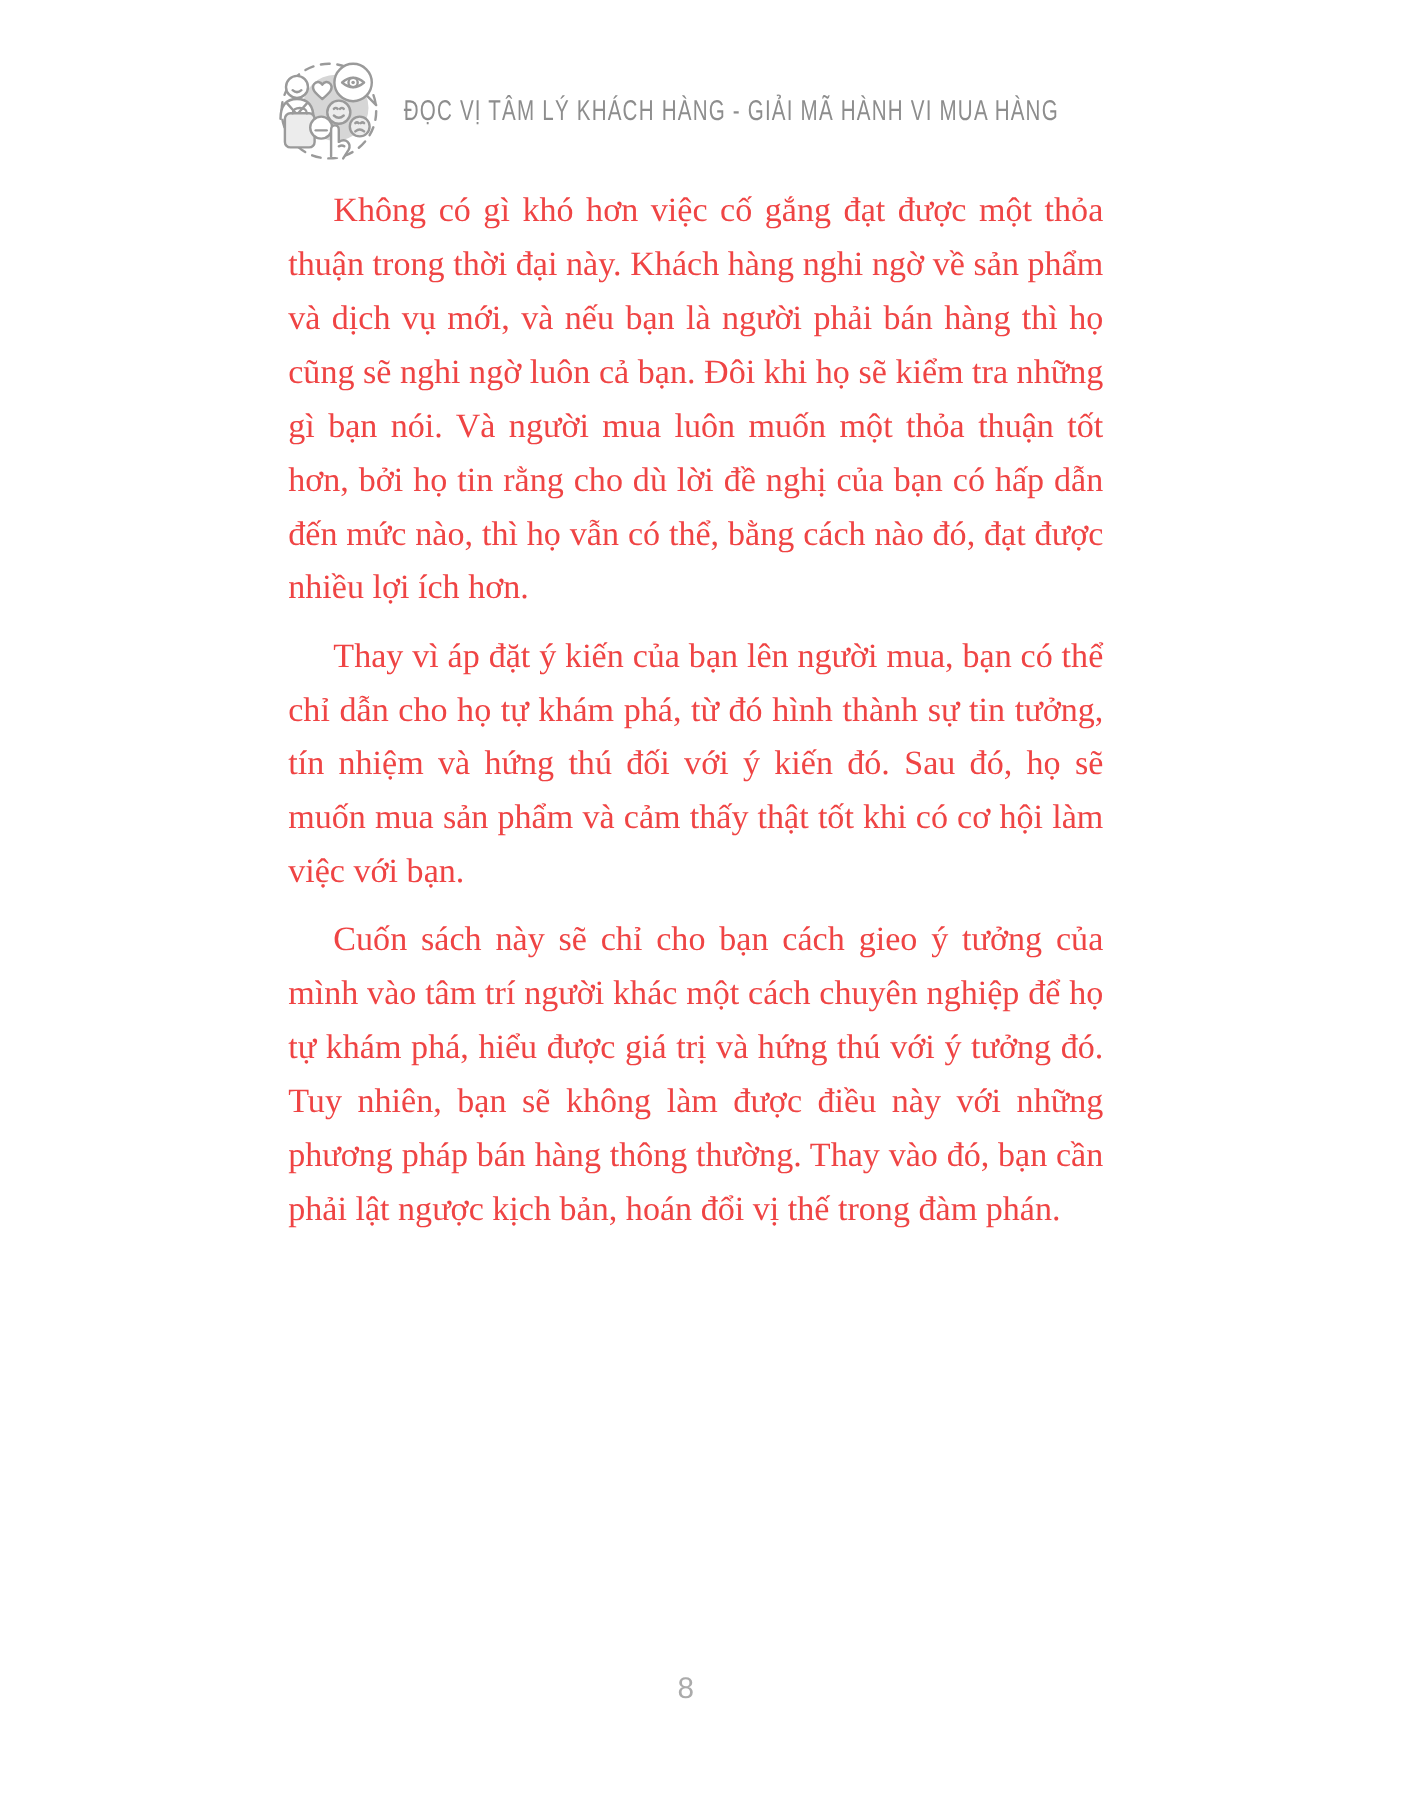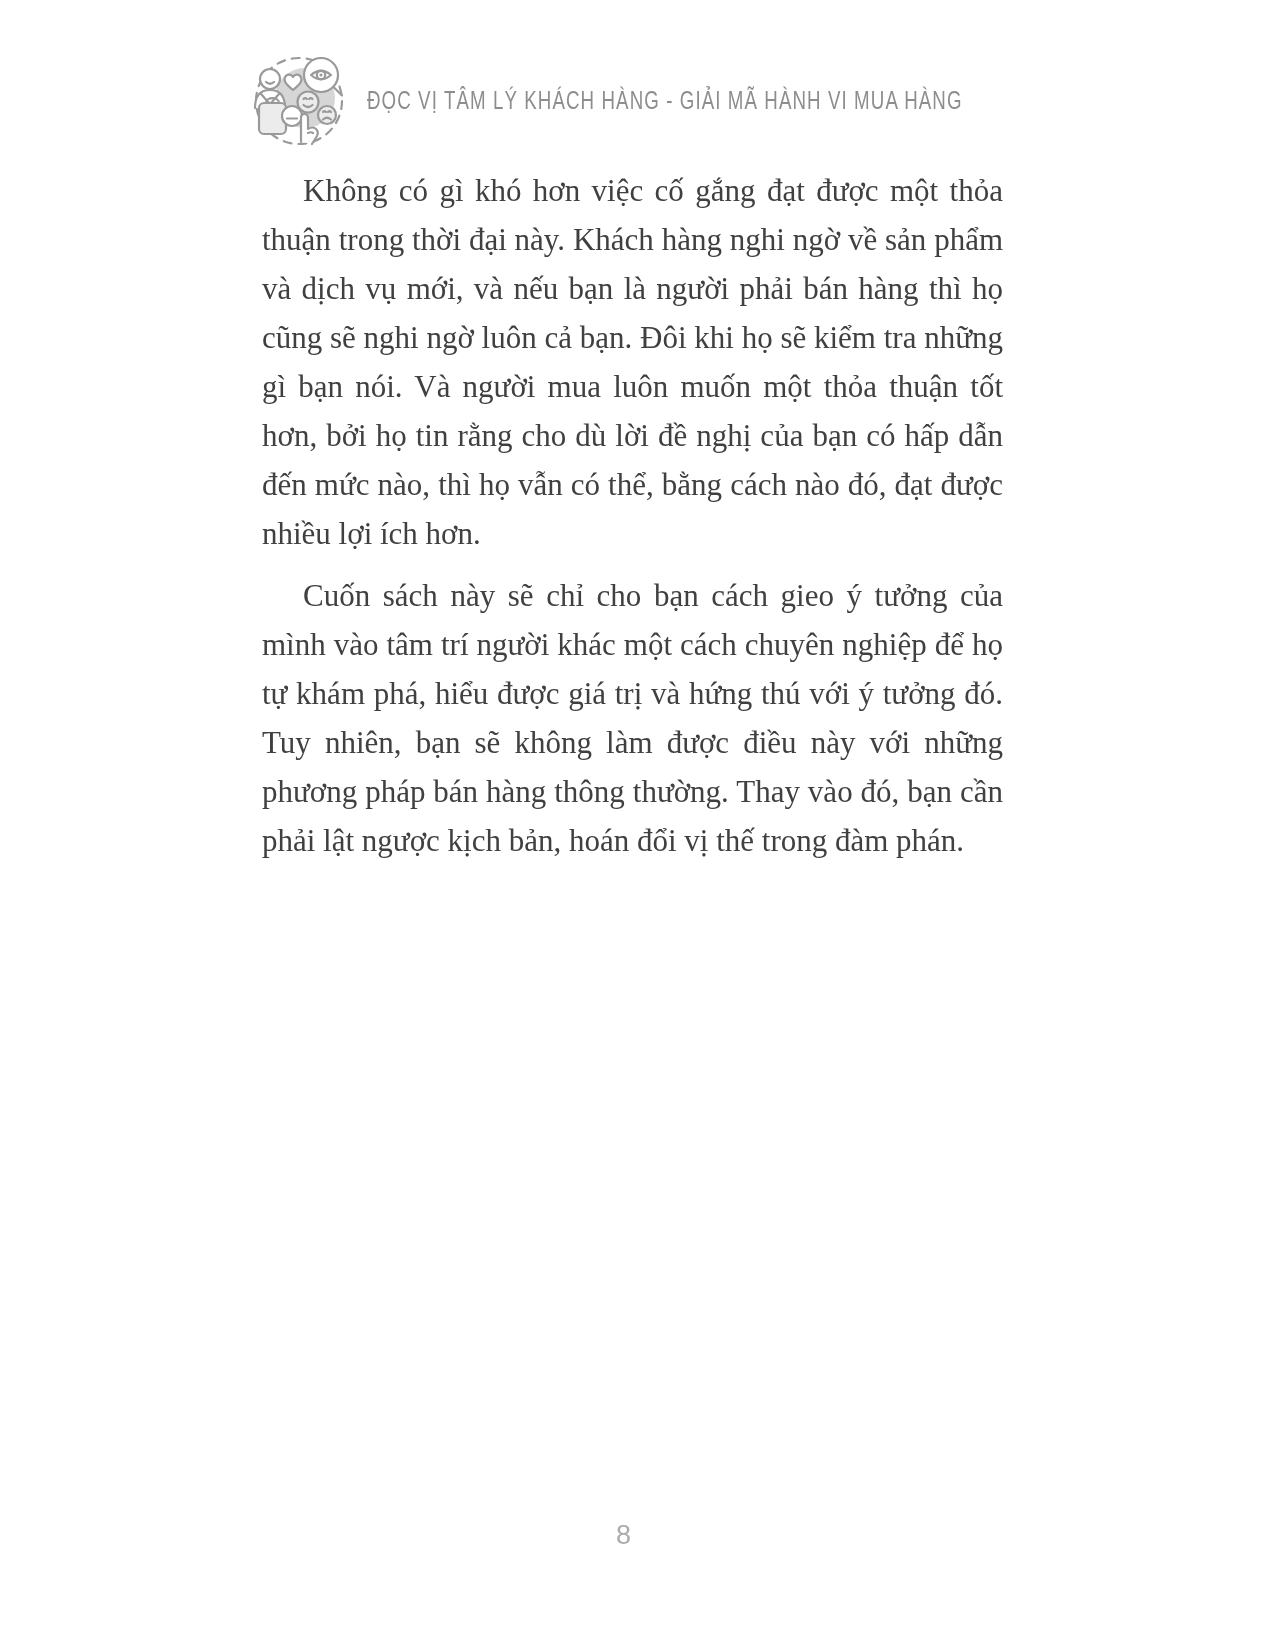--- a/index.html
+++ b/index.html
@@ -10,21 +10,21 @@
   .logo { position:absolute; left:242px; top:45px; width:114px; height:110px; }
   .header-title {
     position:absolute; left:367px; top:85px;
     font-family:"Liberation Sans","DejaVu Sans",sans-serif;
     font-size:26px; line-height:30px; font-weight:400;
     letter-spacing:1.5px; color:#8d8d8d; white-space:nowrap;
     transform:scaleX(0.72); transform-origin:0 50%;
   }
   .body-text {
     position:absolute; left:262px; top:166px; width:741px;
-    font-size:31px; line-height:49px; color:#404040; text-align:justify;
+    font-size:31px; line-height:49px; color:#ef4444; text-align:justify;
   }
   .body-text p { margin:0 0 13px 0; text-indent:41px; }
   .body-text em { font-style:italic; }
   .pageno {
     position:absolute; left:250px; top:1520px; width:748px; text-align:center;
     font-family:"Liberation Sans","DejaVu Sans",sans-serif;
     font-size:27px; color:#ababab; letter-spacing:1px;
   }
   svg .ln { fill:none; stroke:#9a9a9a; stroke-width:2.2; stroke-linecap:round; stroke-linejoin:round; }
   svg .fillwhite { fill:#ffffff; }
@@ -78,18 +78,19 @@
       <circle class="ln" cx="79" cy="30" r="4.2"></circle>
       <circle cx="79" cy="30" r="1.6" fill="#9a9a9a"></circle>
       <path class="ln" d="M 91.5,42 L 100,50.5" stroke-width="5.5"></path>
     </g>
   </svg>
 
   <div class="header-title">ĐỌC VỊ TÂM LÝ KHÁCH HÀNG - GIẢI MÃ HÀNH VI MUA HÀNG</div>
 
   <div class="body-text">
     <p>Không có gì khó hơn việc cố gắng đạt được một thỏa thuận trong thời đại này. Khách hàng nghi ngờ về sản phẩm và dịch vụ mới, và nếu bạn là người phải bán hàng thì họ cũng sẽ nghi ngờ luôn cả bạn. Đôi khi họ sẽ kiểm tra những gì bạn nói. Và người mua luôn muốn một thỏa thuận tốt hơn, bởi họ tin rằng cho dù lời đề nghị của bạn có hấp dẫn đến mức nào, thì họ vẫn có thể, bằng cách nào đó, đạt được nhiều lợi ích hơn.</p>
+    <p>Thay vì áp đặt ý kiến của bạn lên người mua, bạn có thể chỉ dẫn cho họ tự khám phá, từ đó hình thành sự tin tưởng, tín nhiệm và hứng thú đối với ý kiến đó. Sau đó, họ sẽ muốn mua sản phẩm và cảm thấy thật tốt khi có cơ hội làm việc với bạn.</p>
     <p>Cuốn sách này sẽ chỉ cho bạn cách gieo ý tưởng của mình vào tâm trí người khác một cách chuyên nghiệp để họ tự khám phá, hiểu được giá trị và hứng thú với ý tưởng đó. Tuy nhiên, bạn sẽ không làm được điều này với những phương pháp bán hàng thông thường. Thay vào đó, bạn cần phải lật ngược kịch bản, hoán đổi vị thế trong đàm phán.</p>
   </div>
 
   <div class="pageno">8</div>
 
 </div>
 
 </body></html>

